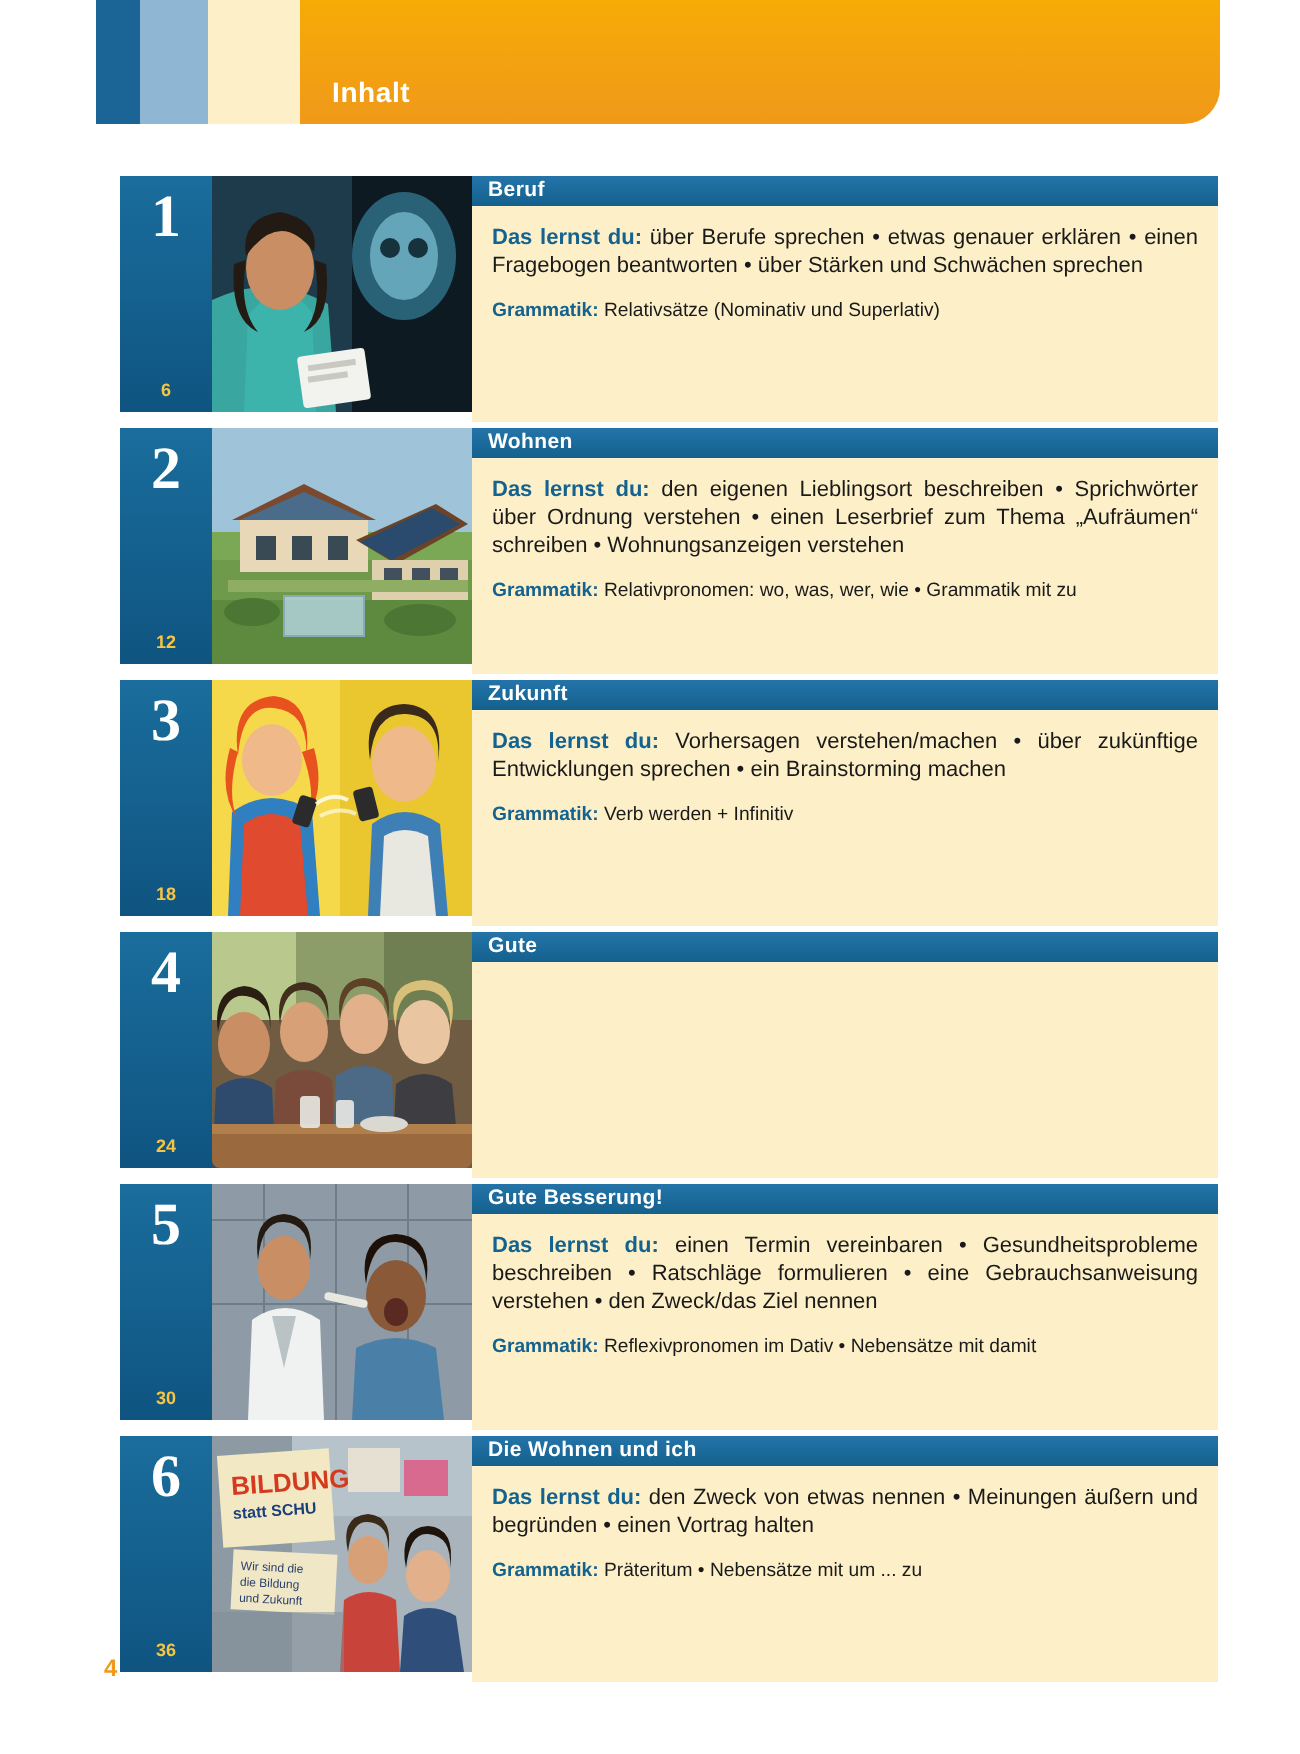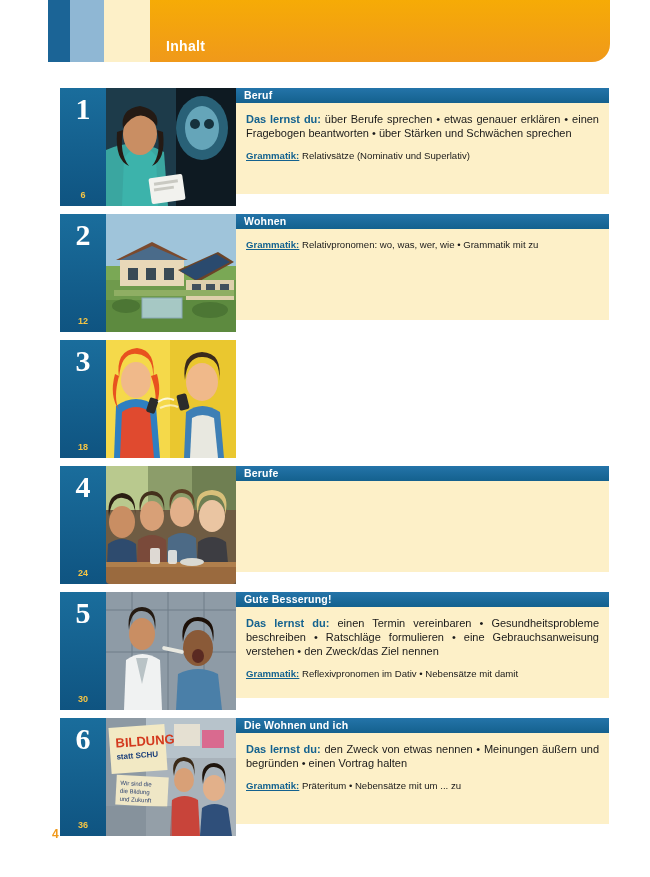--- a/index.html
+++ b/index.html
@@ -108,21 +108,21 @@
     background: #777;
   }
   .photo svg { display: block; }
 
   
   .panel {
     position: absolute;
     left: 176px;
     top: 0;
     width: 373px;
-    height: 106px;
+    height: 123px;
     background: #fdf0c8;
   }
   .panel-title {
     height: 15px;
     line-height: 15px;
     background: #1b6496;
     background: linear-gradient(180deg,#2474a9 0%,#14618e 100%);
     color: #ffffff;
     font-size: 10.5px;
     font-weight: bold;
@@ -137,21 +137,21 @@
     text-align: justify;
   }
   .lbl { font-weight: bold; color: #14628f; }
   .gram {
     padding: 0 10px;
     margin-top: 9px;
     font-size: 9.6px;
     line-height: 14px;
     color: #1a1a1a;
   }
-  .gram .lbl { color: #14628f; text-decoration: underline; }
+  .gram .lbl { color: #14628f; }
 
   
   .folio {
     position: absolute;
     left: 52px;
     bottom: 36px;
     color: #f0991a;
     font-size: 12px;
     font-weight: bold;
   }
@@ -234,20 +234,24 @@
           <rect x="8" y="76" width="120" height="6" fill="#8fae63"></rect>
           <rect x="0" y="86" width="130" height="32" fill="#5d8a3f"></rect>
           <ellipse cx="20" cy="92" rx="14" ry="7" fill="#4c7634"></ellipse>
           <ellipse cx="104" cy="96" rx="18" ry="8" fill="#4c7634"></ellipse>
           <rect x="36" y="84" width="40" height="20" fill="#b9d7e6" opacity=".8"></rect>
           <rect x="36" y="84" width="40" height="20" fill="none" stroke="#8aa9b6"></rect>
         </svg>
       </div>
       <div class="panel">
         <div class="panel-title">Wohnen</div>
+        <div class="panel-body">
+          <span class="lbl">Das lernst du:</span>
+          <span>den eigenen Lieblingsort beschreiben • Sprichwörter über Ordnung verstehen • einen Leserbrief zum Thema „Aufräumen“ schreiben • Wohnungsanzeigen verstehen</span>
+        </div>
         <div class="gram">
           <span class="lbl">Grammatik:</span>
           <span>Relativpronomen: wo, was, wer, wie • Grammatik mit zu</span>
         </div>
       </div>
     </div>
   </div>
 
   <div class="unit">
     <div class="unit-inner">
@@ -268,20 +272,31 @@
           <path d="M45 36 q8 22 2 34 q10 -14 4 -36 Z" fill="#e8521f"></path>
           <rect x="42" y="58" width="9" height="15" rx="2" fill="#2b2b2b" transform="rotate(18 46 65)"></rect>
           <ellipse cx="96" cy="42" rx="16" ry="19" fill="#f0b98a"></ellipse>
           <path d="M79 40 q2 -24 18 -23 q18 1 16 24 q4 -28 -17 -29 q-21 1 -17 28 Z" fill="#3a2a1c"></path>
           <path d="M78 118 L80 72 Q96 60 114 72 L118 118 Z" fill="#3e7fb5"></path>
           <path d="M84 118 L86 78 Q96 72 108 78 L112 118 Z" fill="#e8e8e0"></path>
           <rect x="72" y="54" width="10" height="16" rx="2" fill="#2b2b2b" transform="rotate(-14 77 62)"></rect>
           <path d="M52 62 q8 -6 16 -2" stroke="#ffffff" stroke-width="2" fill="none" opacity=".8"></path>
           <path d="M54 68 q10 -5 18 -1" stroke="#ffffff" stroke-width="2" fill="none" opacity=".6"></path>
         </svg>
+      </div>
+      <div class="panel">
+        <div class="panel-title">Zukunft</div>
+        <div class="panel-body">
+          <span class="lbl">Das lernst du:</span>
+          <span>Vorhersagen verstehen/machen • über zukünftige Entwicklungen sprechen • ein Brainstorming machen</span>
+        </div>
+        <div class="gram">
+          <span class="lbl">Grammatik:</span>
+          <span>Verb werden + Infinitiv</span>
+        </div>
       </div>
     </div>
   </div>
 
   <div class="unit">
     <div class="unit-inner">
       <div class="num-col">
         <div class="num-big">4</div>
         <div class="num-page">24</div>
       </div>
@@ -304,21 +319,21 @@
           <path d="M92 48 q0 -20 14 -19 q14 1 13 20 q6 -24 -13 -25 q-20 1 -14 24 Z" fill="#d9c07a"></path>
           <path d="M90 118 L92 76 Q106 66 120 76 L124 118 Z" fill="#3d3d42"></path>
           <rect x="0" y="96" width="130" height="22" rx="4" fill="#9a6a3e"></rect>
           <rect x="0" y="96" width="130" height="5" fill="#b07f4c"></rect>
           <rect x="44" y="82" width="10" height="16" rx="2" fill="#e9e9e4" opacity=".9"></rect>
           <rect x="62" y="84" width="9" height="14" rx="2" fill="#e9e9e4" opacity=".9"></rect>
           <ellipse cx="86" cy="96" rx="12" ry="4" fill="#d9d9d2"></ellipse>
         </svg>
       </div>
       <div class="panel">
-        <div class="panel-title">Berufe</div>
+        <div class="panel-title">Gute</div>
       </div>
     </div>
   </div>
 
   <div class="unit">
     <div class="unit-inner">
       <div class="num-col">
         <div class="num-big">5</div>
         <div class="num-page">30</div>
       </div>

